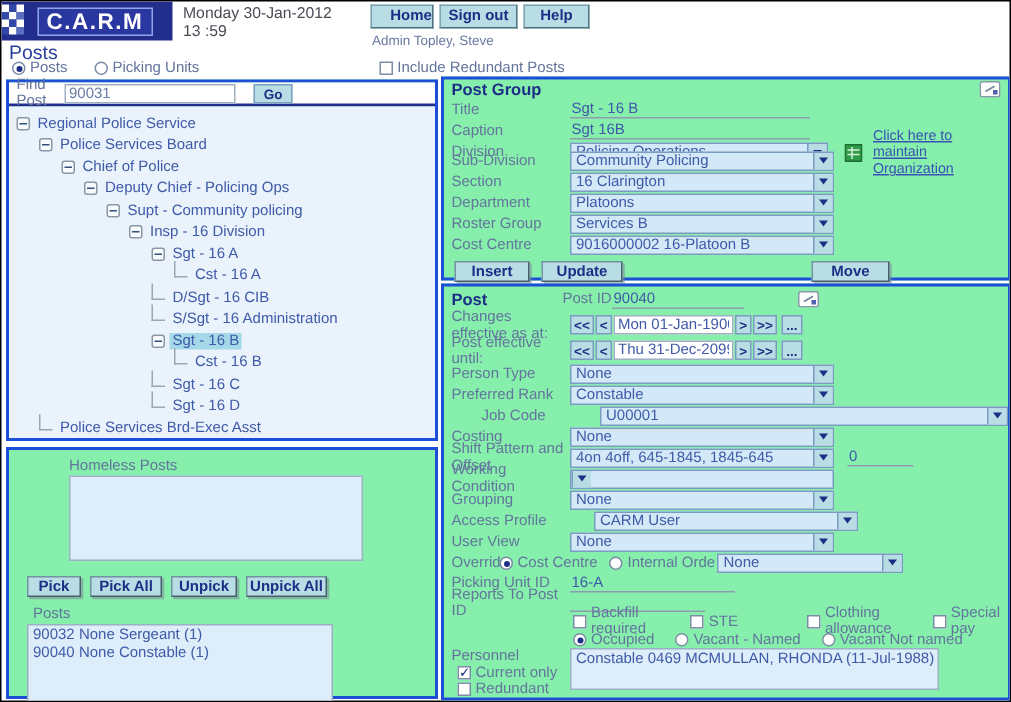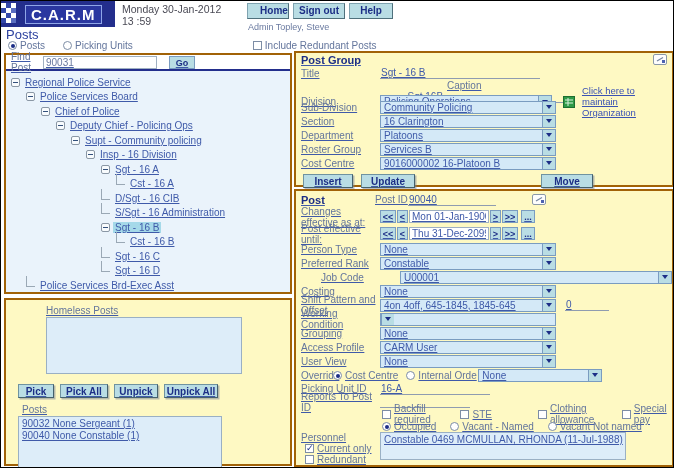--- a/index.html
+++ b/index.html
@@ -24,21 +24,21 @@
 
   
   .rb { display:inline-block; width:9px; height:9px; border:1px solid #7d8da5; border-radius:50%;
         background:#fff; margin-right:3px; position:relative; flex:none; }
   .rb.on:after { content:""; position:absolute; left:2px; top:2px; width:4px; height:4px;
                  border-radius:50%; background:#1c2e86; }
   .cb { display:inline-block; width:9px; height:9px; border:1px solid #7d8da5; background:#fff;
         margin-right:3px; position:relative; flex:none; }
   .cb.on:after { content:"\2713"; position:absolute; left:0; top:-2px; font-size:9px; color:#1c2e86; }
 
-  .panel { position:absolute; border:2px solid #a16207; background:#fef9c3;text-decoration:underline; }
+  .panel { position:absolute; border:2px solid #1d4ed8; background:#86efac; }
   .lbl { color:#63759c; flex:none; }
   .uin { border:none; border-bottom:1px solid #8f9cb0; background:transparent; color:#3f5aa9;
          font-size:10px; height:12px; font-family:"Liberation Sans", sans-serif; padding:0 1px; }
   .box-in { border:1px solid #9fb0c2; background:#fff; color:#3f5aa9; font-size:10px; height:13px;
             font-family:"Liberation Sans", sans-serif; padding:0 2px; }
   .dd { display:flex; height:13px; background:#d4e9f7; border:1px solid #7a9cc0; align-items:center; cursor:pointer; }
   .dd .dtext { flex:1; padding-left:3px; color:#3f5aa9; white-space:nowrap; overflow:hidden; }
   .dd .darr { width:13px; height:100%; background:#b9dde4; border-left:1px solid #7a9cc0;
               display:flex; align-items:center; justify-content:center; flex:none; }
   .dd .darr i { width:0; height:0; border-left:3px solid transparent; border-right:3px solid transparent;
@@ -214,21 +214,21 @@
       <svg width="14" height="11" style="margin-right:5px;">
         <rect x="0.5" y="0.5" width="13" height="10" rx="1.5" fill="#fdfdfd" stroke="#8a98a8"></rect>
         <path d="M4 7 L10 3.5" stroke="#7686a0" stroke-width="1.2" fill="none"></path>
         <rect x="9" y="6" width="3" height="3" fill="#4d62b0"></rect>
       </svg>
     </div>
     <div class="frow" style="height:14px;">
       <span class="lbl">Title</span>
       <input class="uin" style="width: 160px;" value="Sgt - 16 B">
     </div>
-    <div class="frow" style="height:14px;flex-direction:column;">
+    <div class="frow" style="height:14px;">
       <span class="lbl">Caption</span>
       <input class="uin" style="width: 160px;" value="Sgt 16B">
     </div>
     <div class="frow" style="height:15px;">
       <span class="lbl">Division</span>
       <div class="dd" style="width:176px;">
         <span class="dtext">Policing Operations</span>
         <span class="darr">
             <i></i>
           </span>
@@ -376,21 +376,21 @@
     </div>
     <div class="frow" style="height:14px;">
       <span class="lbl">Grouping</span>
       <div class="dd" style="width:176px;">
         <span class="dtext">None</span>
         <span class="darr">
             <i></i>
           </span>
       </div>
     </div>
-    <div class="frow" style="height:14px;">
+    <div class="frow" style="height:14px;gap:16px;">
       <span class="lbl">Access Profile</span>
       <div class="dd" style="width:176px;">
         <span class="dtext">CARM User</span>
         <span class="darr">
             <i></i>
           </span>
       </div>
     </div>
     <div class="frow" style="height:14px;">
       <span class="lbl">User View</span>

